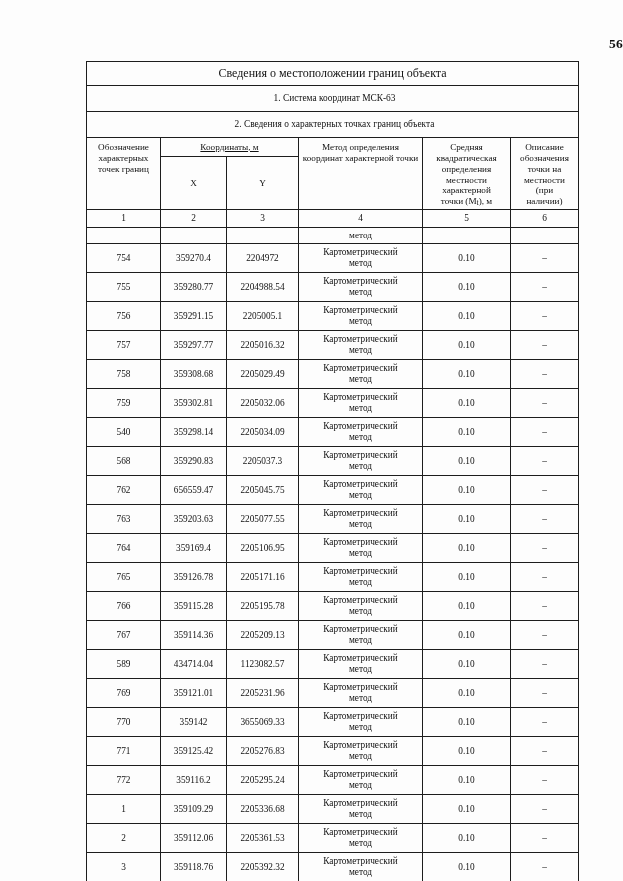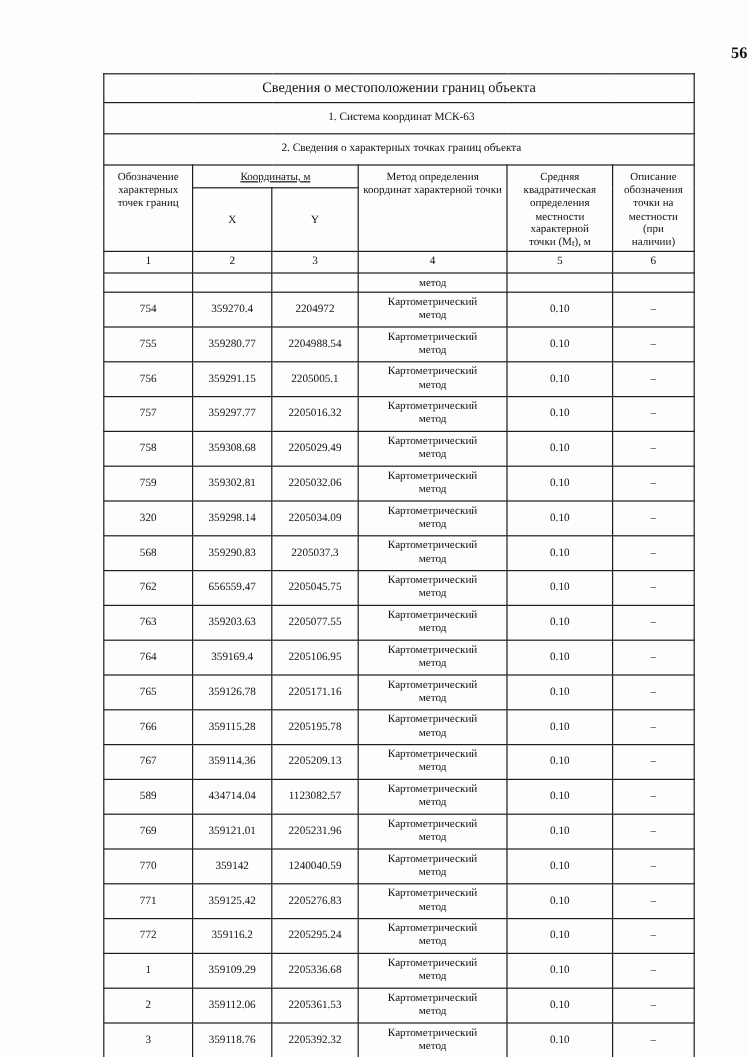--- a/index.html
+++ b/index.html
@@ -237,21 +237,21 @@
         </tr>
         <tr class="data-row">
           <td>759</td>
           <td>359302.81</td>
           <td>2205032.06</td>
           <td class="method-cell"><span>Картометрический</span><br><span>метод</span></td>
           <td>0.10</td>
           <td>–</td>
         </tr>
         <tr class="data-row">
-          <td>320</td>
+          <td>540</td>
           <td>359298.14</td>
           <td>2205034.09</td>
           <td class="method-cell"><span>Картометрический</span><br><span>метод</span></td>
           <td>0.10</td>
           <td>–</td>
         </tr>
         <tr class="data-row">
           <td>568</td>
           <td>359290.83</td>
           <td>2205037.3</td>
@@ -319,21 +319,21 @@
           <td>769</td>
           <td>359121.01</td>
           <td>2205231.96</td>
           <td class="method-cell"><span>Картометрический</span><br><span>метод</span></td>
           <td>0.10</td>
           <td>–</td>
         </tr>
         <tr class="data-row">
           <td>770</td>
           <td>359142</td>
-          <td>1240040.59</td>
+          <td>3655069.33</td>
           <td class="method-cell"><span>Картометрический</span><br><span>метод</span></td>
           <td>0.10</td>
           <td>–</td>
         </tr>
         <tr class="data-row">
           <td>771</td>
           <td>359125.42</td>
           <td>2205276.83</td>
           <td class="method-cell"><span>Картометрический</span><br><span>метод</span></td>
           <td>0.10</td>

